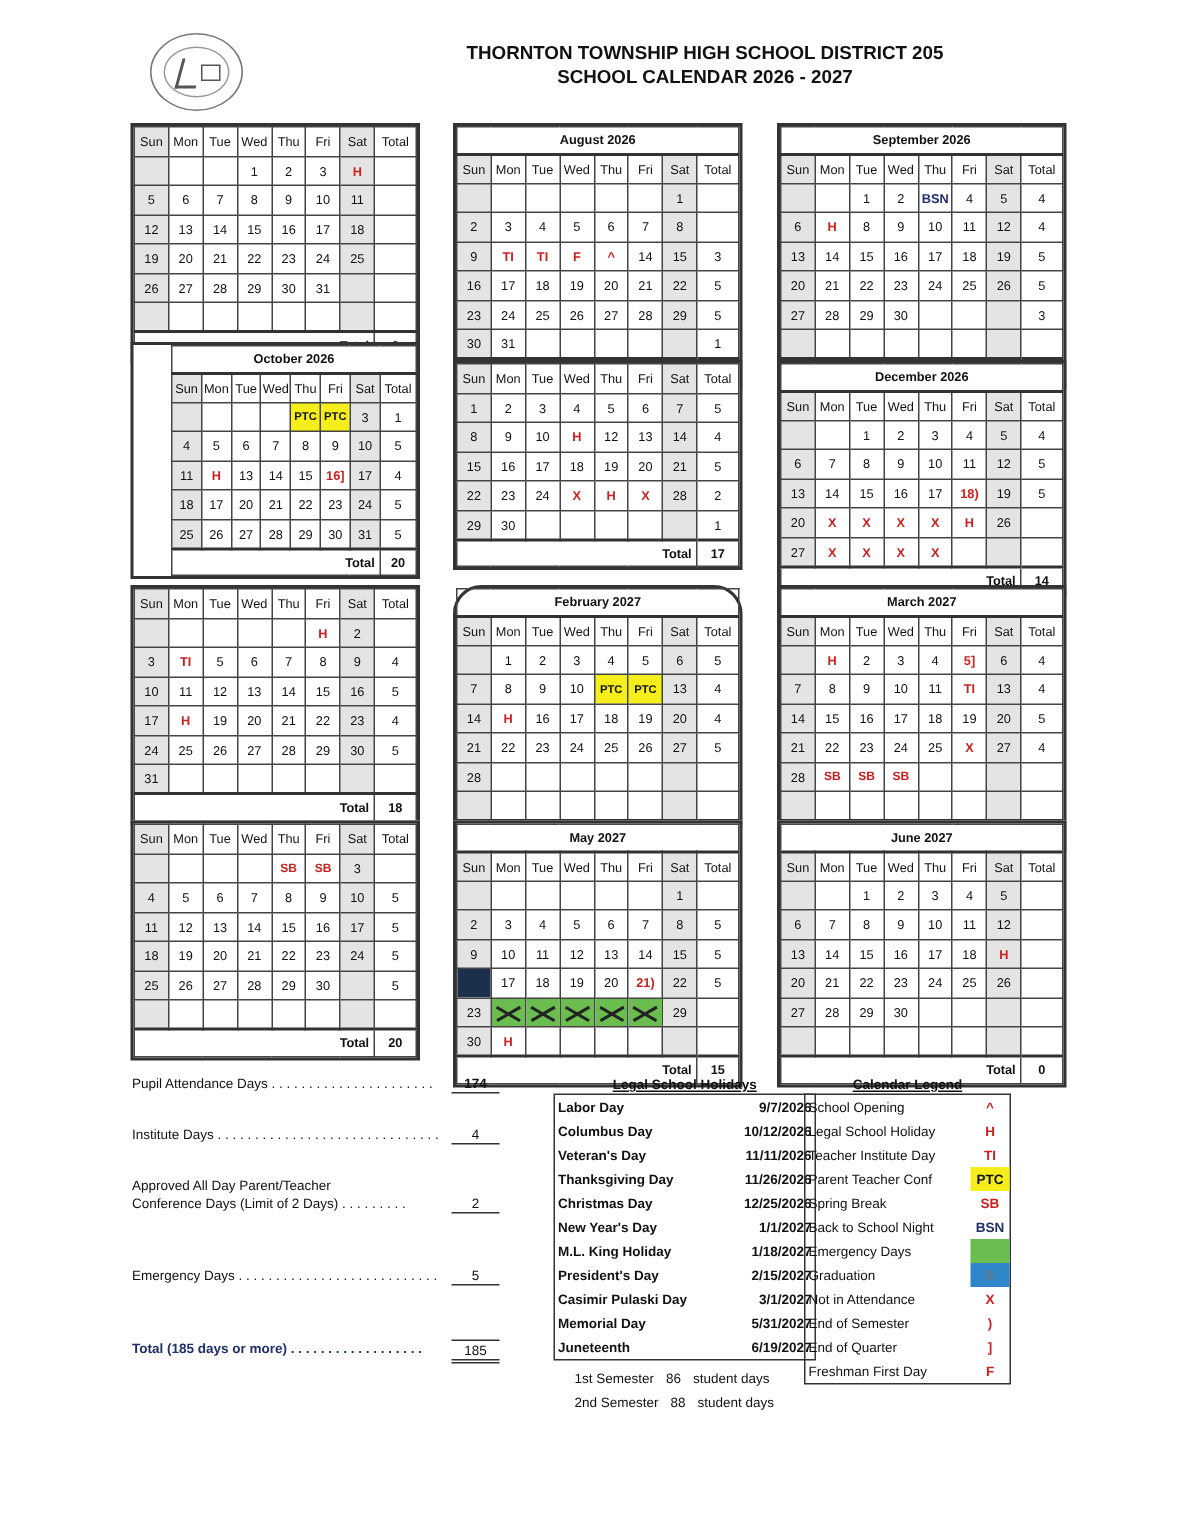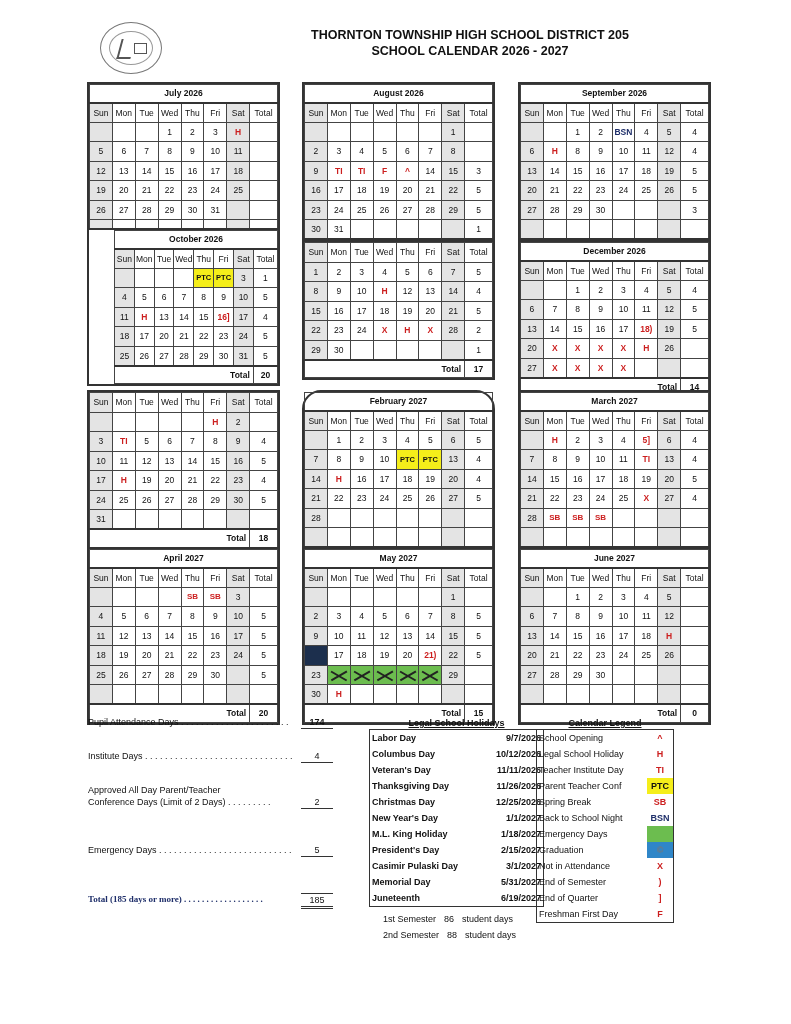--- a/index.html
+++ b/index.html
@@ -30,21 +30,21 @@
   .month td.grad { background: #1c2f4d; }
   .month .tot td { height: 18px; font-weight: bold; border-top: 2px solid #333; }
   .month .tot td.lbl { text-align: right; padding-right: 3px; }
   .col-day { width: 11.5%; }
   .col-tot { width: 14%; }
 
   .summary { position: absolute; left: 88px; top: 716px; width: 250px; font-size: 9px; }
   .srow { position: absolute; left: 0; width: 260px; }
   .srow .lbl { position: absolute; left: 0; white-space: pre; line-height: 12px; }
   .srow .val { position: absolute; left: 213px; width: 32px; text-align: center; border-bottom: 1.5px solid #333; line-height: 12px; }
-  .srow.total .lbl { color: #1f2f6a; font-weight: bold; font-family: Liberation Serif, serif; }
+  .srow.total .lbl { color: #1f2f6a; font-weight: bold; }
   .srow.total .val { border-bottom: 3px double #333; border-top: 1.5px solid #333; }
   .srow .val.bold { font-weight: bold; }
 
   .holidays { position: absolute; left: 369px; top: 718px; width: 175px; font-size: 9px; }
   .holidays h3, .legend h3 { font-size: 9px; font-weight: bold; text-decoration: underline; text-align: center; margin-bottom: 1px; }
   .holidays .box { border: 1.5px solid #333; }
   .holidays .row { display: flex; justify-content: space-between; height: 16px; line-height: 16px; padding: 0 2px; font-weight: bold; }
   .semester { font-size: 9px; margin-top: 4px; padding-left: 14px; }
   .semester .srow2 { height: 16px; line-height: 16px; display: flex; gap: 8px; }
 
@@ -75,23 +75,20 @@
           <col class="col-day">
           <col class="col-day">
           <col class="col-day">
           <col class="col-day">
           <col class="col-day">
           <col class="col-day">
           <col class="col-day">
           <col class="col-tot">
         </colgroup>
         <tbody>
-          <tr class="mname">
-            <td colspan="8">July 2026</td>
-          </tr>
           <tr class="dow">
             <td class=" we">Sun</td>
             <td class="">Mon</td>
             <td class="">Tue</td>
             <td class="">Wed</td>
             <td class="">Thu</td>
             <td class="">Fri</td>
             <td class=" we">Sat</td>
             <td class="">Total</td>
           </tr>
@@ -876,23 +873,20 @@
           <col class="col-day">
           <col class="col-day">
           <col class="col-day">
           <col class="col-day">
           <col class="col-day">
           <col class="col-day">
           <col class="col-day">
           <col class="col-tot">
         </colgroup>
         <tbody>
-          <tr class="mname">
-            <td colspan="8">April 2027</td>
-          </tr>
           <tr class="dow">
             <td class=" we">Sun</td>
             <td class="">Mon</td>
             <td class="">Tue</td>
             <td class="">Wed</td>
             <td class="">Thu</td>
             <td class="">Fri</td>
             <td class=" we">Sat</td>
             <td class="">Total</td>
           </tr>

